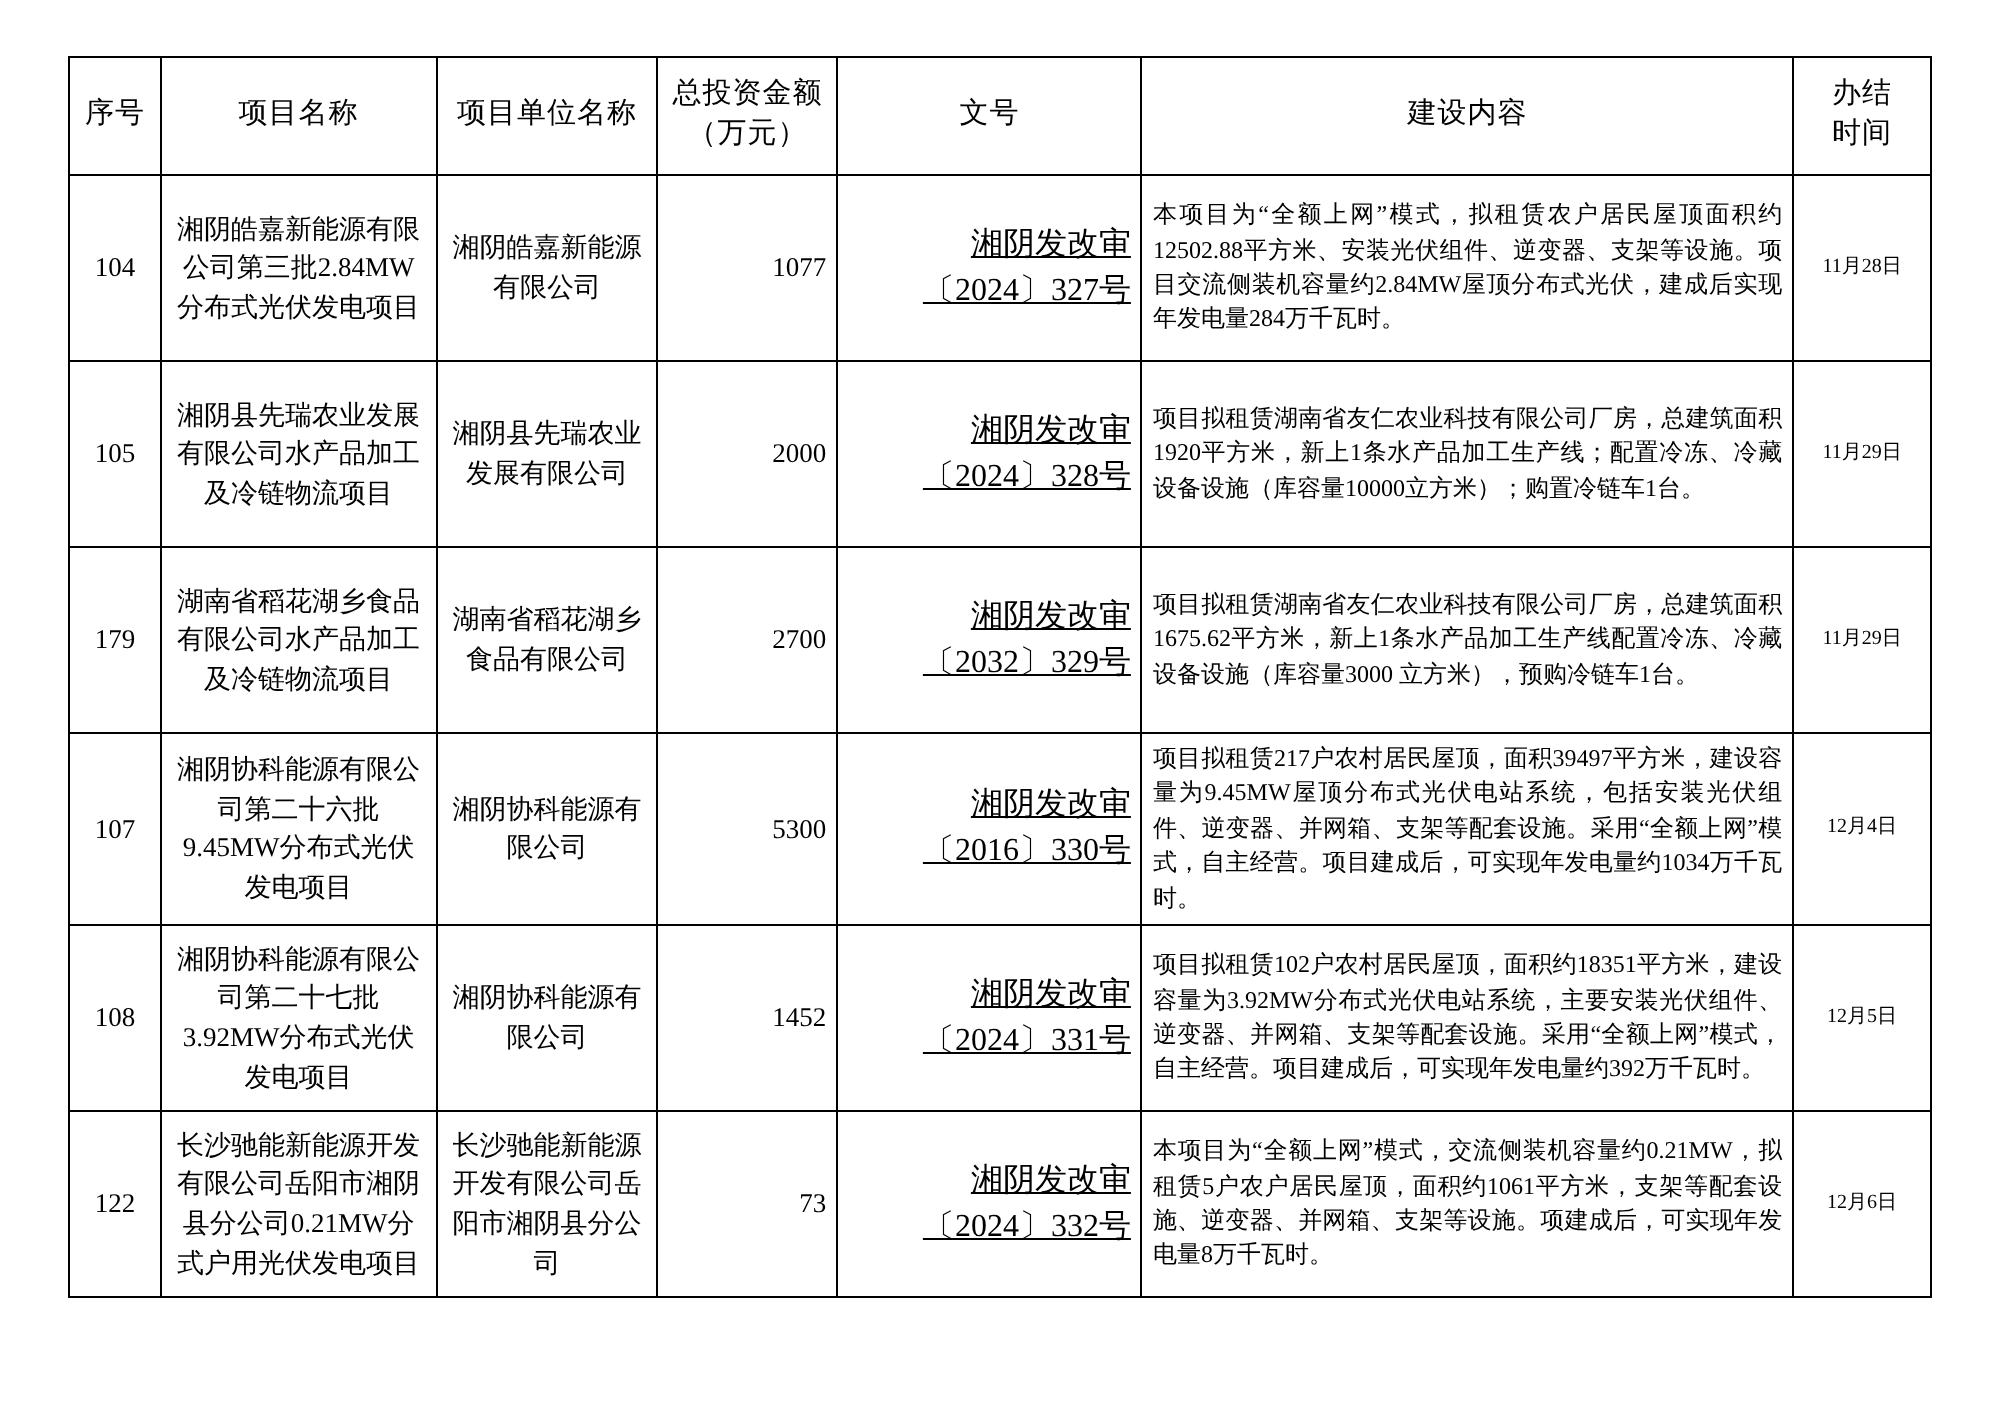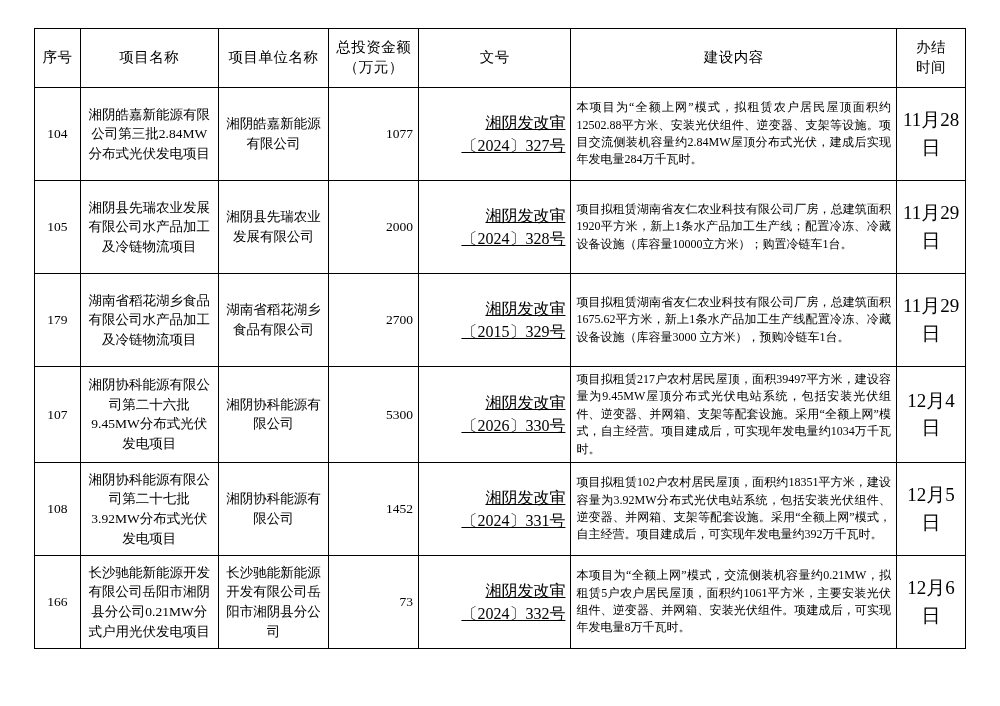--- a/index.html
+++ b/index.html
@@ -63,21 +63,21 @@
     text-decoration: underline;
   }
   td.c-content {
     text-align: justify;
     text-justify: inter-ideograph;
     font-size: 12px;
     padding: 6px 8px;
   }
   td.c-date {
     text-align: center;
-    font-size: 19px;
+    font-size: 10px;
   }
   tbody tr {
     height: 93px;
   }
   .col-seq { width: 44px; }
   .col-name { width: 132px; }
   .col-unit { width: 106px; }
   .col-amount { width: 86px; }
   .col-docno { width: 146px; }
   .col-content { width: 312px; }
@@ -131,46 +131,46 @@
         <td class="c-amount">2000</td>
         <td class="c-docno">湘阴发改审〔2024〕328号</td>
         <td class="c-content">项目拟租赁湖南省友仁农业科技有限公司厂房，总建筑面积1920平方米，新上1条水产品加工生产线；配置冷冻、冷藏设备设施（库容量10000立方米）；购置冷链车1台。</td>
         <td class="c-date">11月29日</td>
       </tr>
       <tr>
         <td class="c-seq">179</td>
         <td class="c-name">湖南省稻花湖乡食品有限公司水产品加工及冷链物流项目</td>
         <td class="c-unit">湖南省稻花湖乡食品有限公司</td>
         <td class="c-amount">2700</td>
-        <td class="c-docno">湘阴发改审〔2015〕329号</td>
+        <td class="c-docno">湘阴发改审〔2032〕329号</td>
         <td class="c-content">项目拟租赁湖南省友仁农业科技有限公司厂房，总建筑面积1675.62平方米，新上1条水产品加工生产线配置冷冻、冷藏设备设施（库容量3000 立方米），预购冷链车1台。</td>
         <td class="c-date">11月29日</td>
       </tr>
       <tr>
         <td class="c-seq">107</td>
         <td class="c-name">湘阴协科能源有限公司第二十六批9.45MW分布式光伏发电项目</td>
         <td class="c-unit">湘阴协科能源有限公司</td>
         <td class="c-amount">5300</td>
-        <td class="c-docno">湘阴发改审〔2026〕330号</td>
+        <td class="c-docno">湘阴发改审〔2016〕330号</td>
         <td class="c-content">项目拟租赁217户农村居民屋顶，面积39497平方米，建设容量为9.45MW屋顶分布式光伏电站系统，包括安装光伏组件、逆变器、并网箱、支架等配套设施。采用“全额上网”模式，自主经营。项目建成后，可实现年发电量约1034万千瓦时。</td>
         <td class="c-date">12月4日</td>
       </tr>
       <tr>
         <td class="c-seq">108</td>
         <td class="c-name">湘阴协科能源有限公司第二十七批3.92MW分布式光伏发电项目</td>
         <td class="c-unit">湘阴协科能源有限公司</td>
         <td class="c-amount">1452</td>
         <td class="c-docno">湘阴发改审〔2024〕331号</td>
-        <td class="c-content">项目拟租赁102户农村居民屋顶，面积约18351平方米，建设容量为3.92MW分布式光伏电站系统，包括安装光伏组件、逆变器、并网箱、支架等配套设施。采用“全额上网”模式，自主经营。项目建成后，可实现年发电量约392万千瓦时。</td>
+        <td class="c-content">项目拟租赁102户农村居民屋顶，面积约18351平方米，建设容量为3.92MW分布式光伏电站系统，主要安装光伏组件、逆变器、并网箱、支架等配套设施。采用“全额上网”模式，自主经营。项目建成后，可实现年发电量约392万千瓦时。</td>
         <td class="c-date">12月5日</td>
       </tr>
       <tr>
-        <td class="c-seq">166</td>
+        <td class="c-seq">122</td>
         <td class="c-name">长沙驰能新能源开发有限公司岳阳市湘阴县分公司0.21MW分式户用光伏发电项目</td>
         <td class="c-unit">长沙驰能新能源开发有限公司岳阳市湘阴县分公司</td>
         <td class="c-amount">73</td>
         <td class="c-docno">湘阴发改审〔2024〕332号</td>
-        <td class="c-content">本项目为“全额上网”模式，交流侧装机容量约0.21MW，拟租赁5户农户居民屋顶，面积约1061平方米，主要安装光伏组件、逆变器、并网箱、安装光伏组件。项建成后，可实现年发电量8万千瓦时。</td>
+        <td class="c-content">本项目为“全额上网”模式，交流侧装机容量约0.21MW，拟租赁5户农户居民屋顶，面积约1061平方米，支架等配套设施、逆变器、并网箱、支架等设施。项建成后，可实现年发电量8万千瓦时。</td>
         <td class="c-date">12月6日</td>
       </tr>
     </tbody>
   </table>
 </div>
 
 </body></html>

